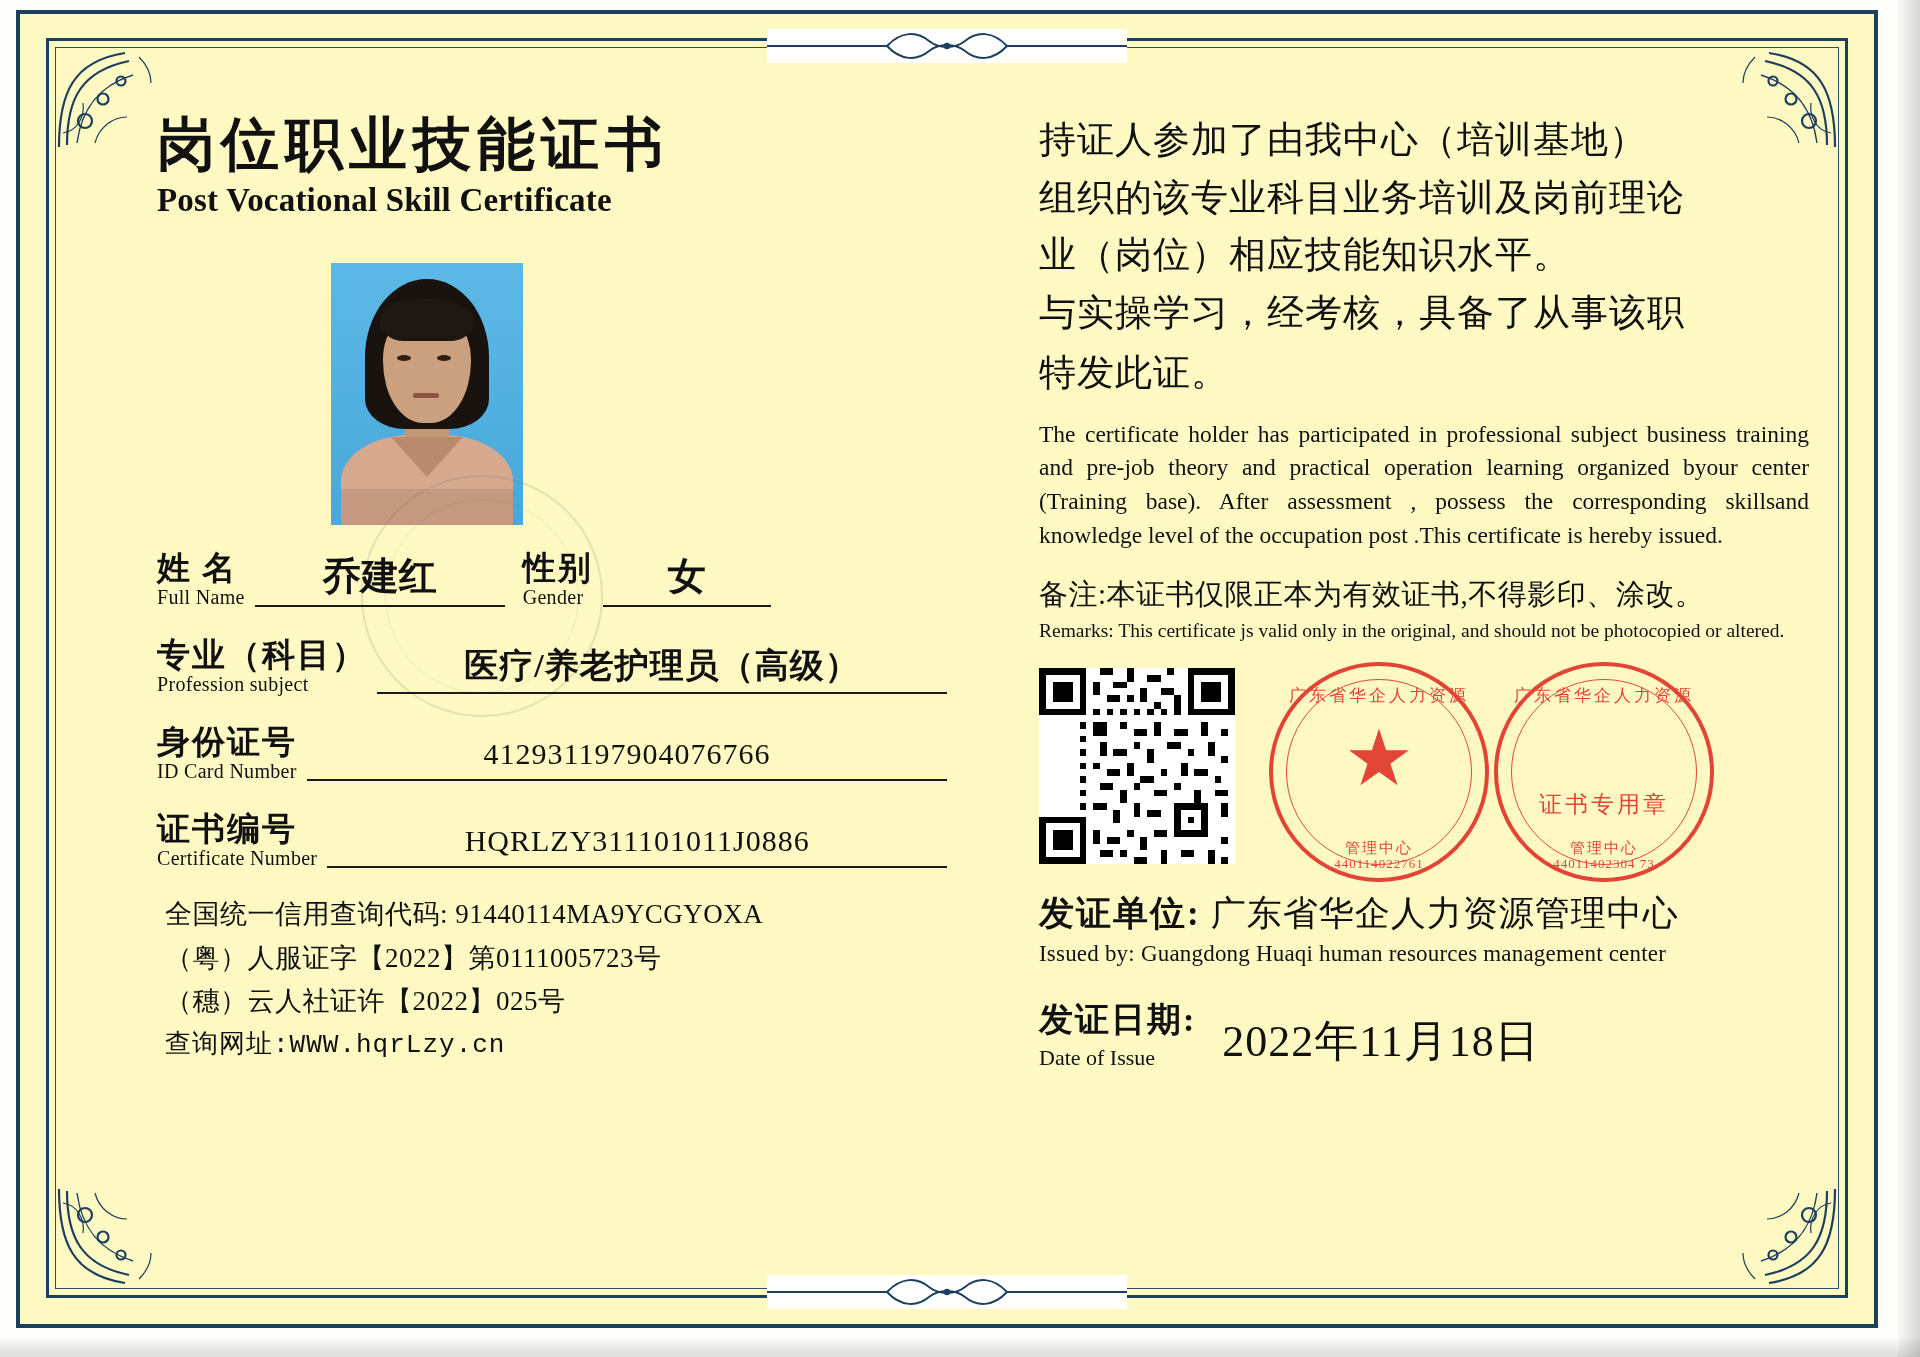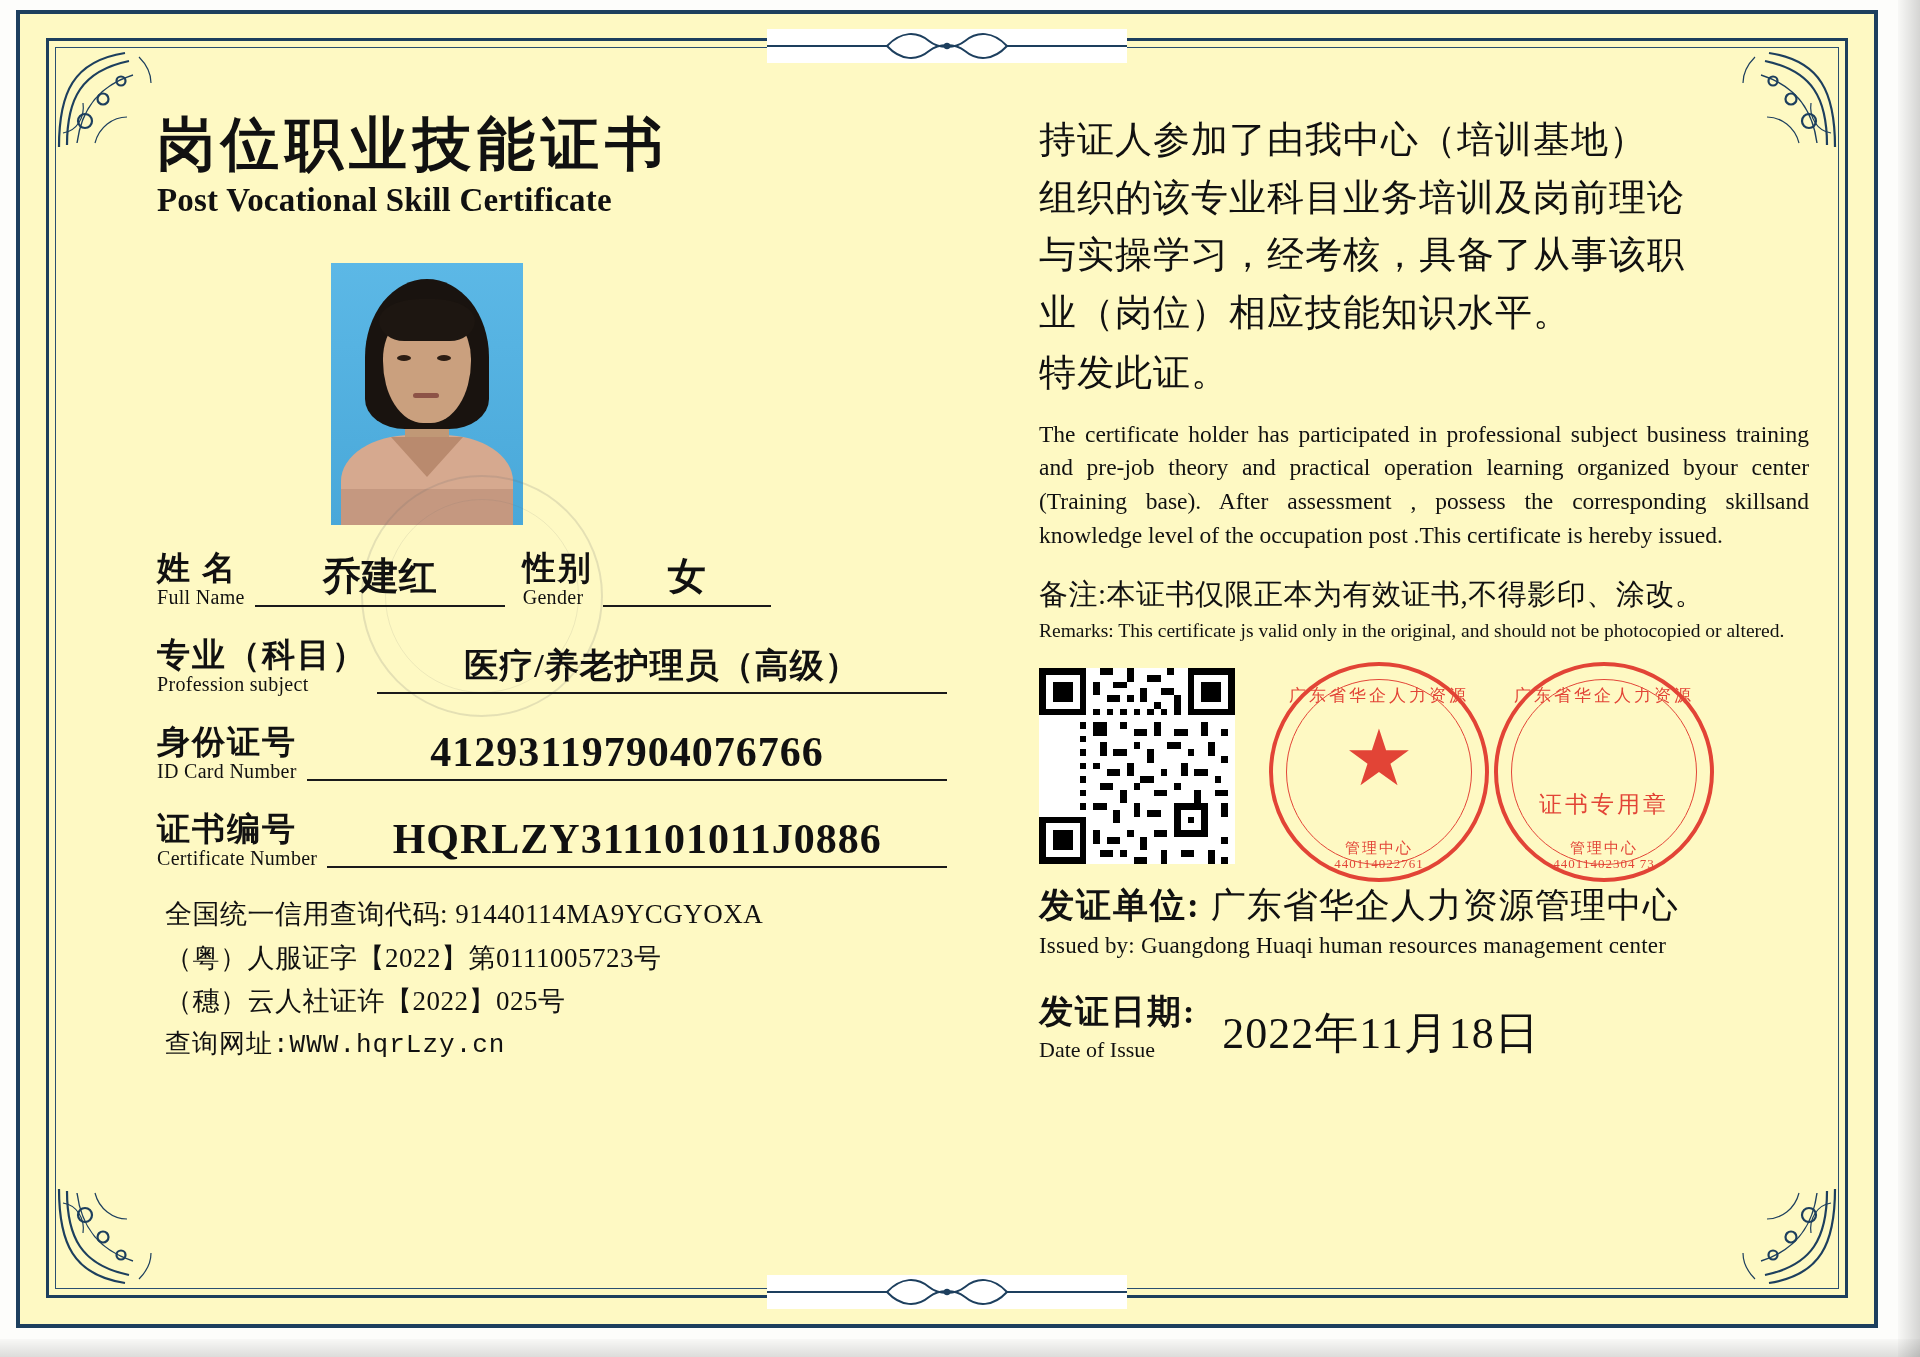--- a/index.html
+++ b/index.html
@@ -253,23 +253,23 @@
     position: relative;
     z-index: 2;
   }
   .val.handwrite {
     font-family: "Liberation Serif", serif;
   }
   .row.name .val.name-v { flex: 0 0 250px; }
   .row.name .lbl.gender-l { margin-left: 18px; }
   .row.name .val.gender-v { flex: 0 0 168px; }
   .val.big-num {
-    font-size: 42px;
+    font-size: 30px;
     letter-spacing: 1px;
-    font-weight: bold;
+    font-weight: normal;
   }
   .val.subject {
     font-size: 34px;
     letter-spacing: 1px;
   }
 
   .footnotes {
     position: absolute;
     left: 56px;
     top: 800px;
@@ -383,21 +383,21 @@
     position: absolute;
     left: 0; width: 100%;
     bottom: 6px;
     text-align: center;
     color: #e0352b;
     font-size: 13px;
     letter-spacing: 1px;
   }
 
   .issuer {
-    margin-top: 4px;
+    margin-top: 12px;
   }
   .issuer-line {
     display: flex;
     align-items: baseline;
   }
   .issuer-cn-lbl {
     font-size: 35px;
     font-weight: bold;
     color: #111;
     letter-spacing: 2px;
@@ -591,22 +591,22 @@
           <div class="fn">全国统一信用查询代码: 91440114MA9YCGYOXA</div>
           <div class="fn">（粤）人服证字【2022】第0111005723号</div>
           <div class="fn">（穗）云人社证许【2022】025号</div>
           <div class="fn mono">查询网址:WWW.hqrLzy.cn</div>
         </div>
 
         <div class="right-col">
           <div class="stmt-cn">
             <span class="ind">持证人参加了由我中心（培训基地）</span>
             <span class="ind">组织的该专业科目业务培训及岗前理论</span>
+            <span class="ind">业（岗位）相应技能知识水平。</span>
             <span class="ind">与实操学习，经考核，具备了从事该职</span>
-            <span class="ind">业（岗位）相应技能知识水平。</span>
             <span class="last">特发此证。</span>
           </div>
 
           <div class="stmt-en">The certificate holder has participated in professional subject business training and pre-job theory and practical operation learning organized byour center (Training base). After assessment , possess the corresponding skillsand knowledge level of the occupation post .This certificate is hereby issued.</div>
 
           <div class="remark-cn">备注:本证书仅限正本为有效证书,不得影印、涂改。</div>
           <div class="remark-en">Remarks: This certificate js valid only in the original, and should not be photocopied or altered.</div>
 
           <div class="seal-area">
             <div class="qr">

